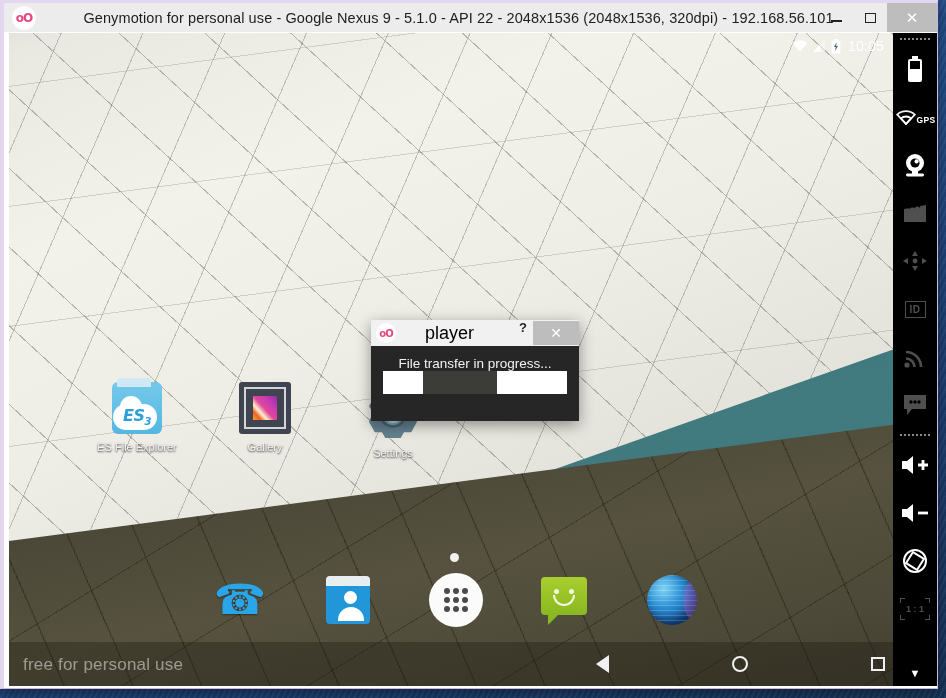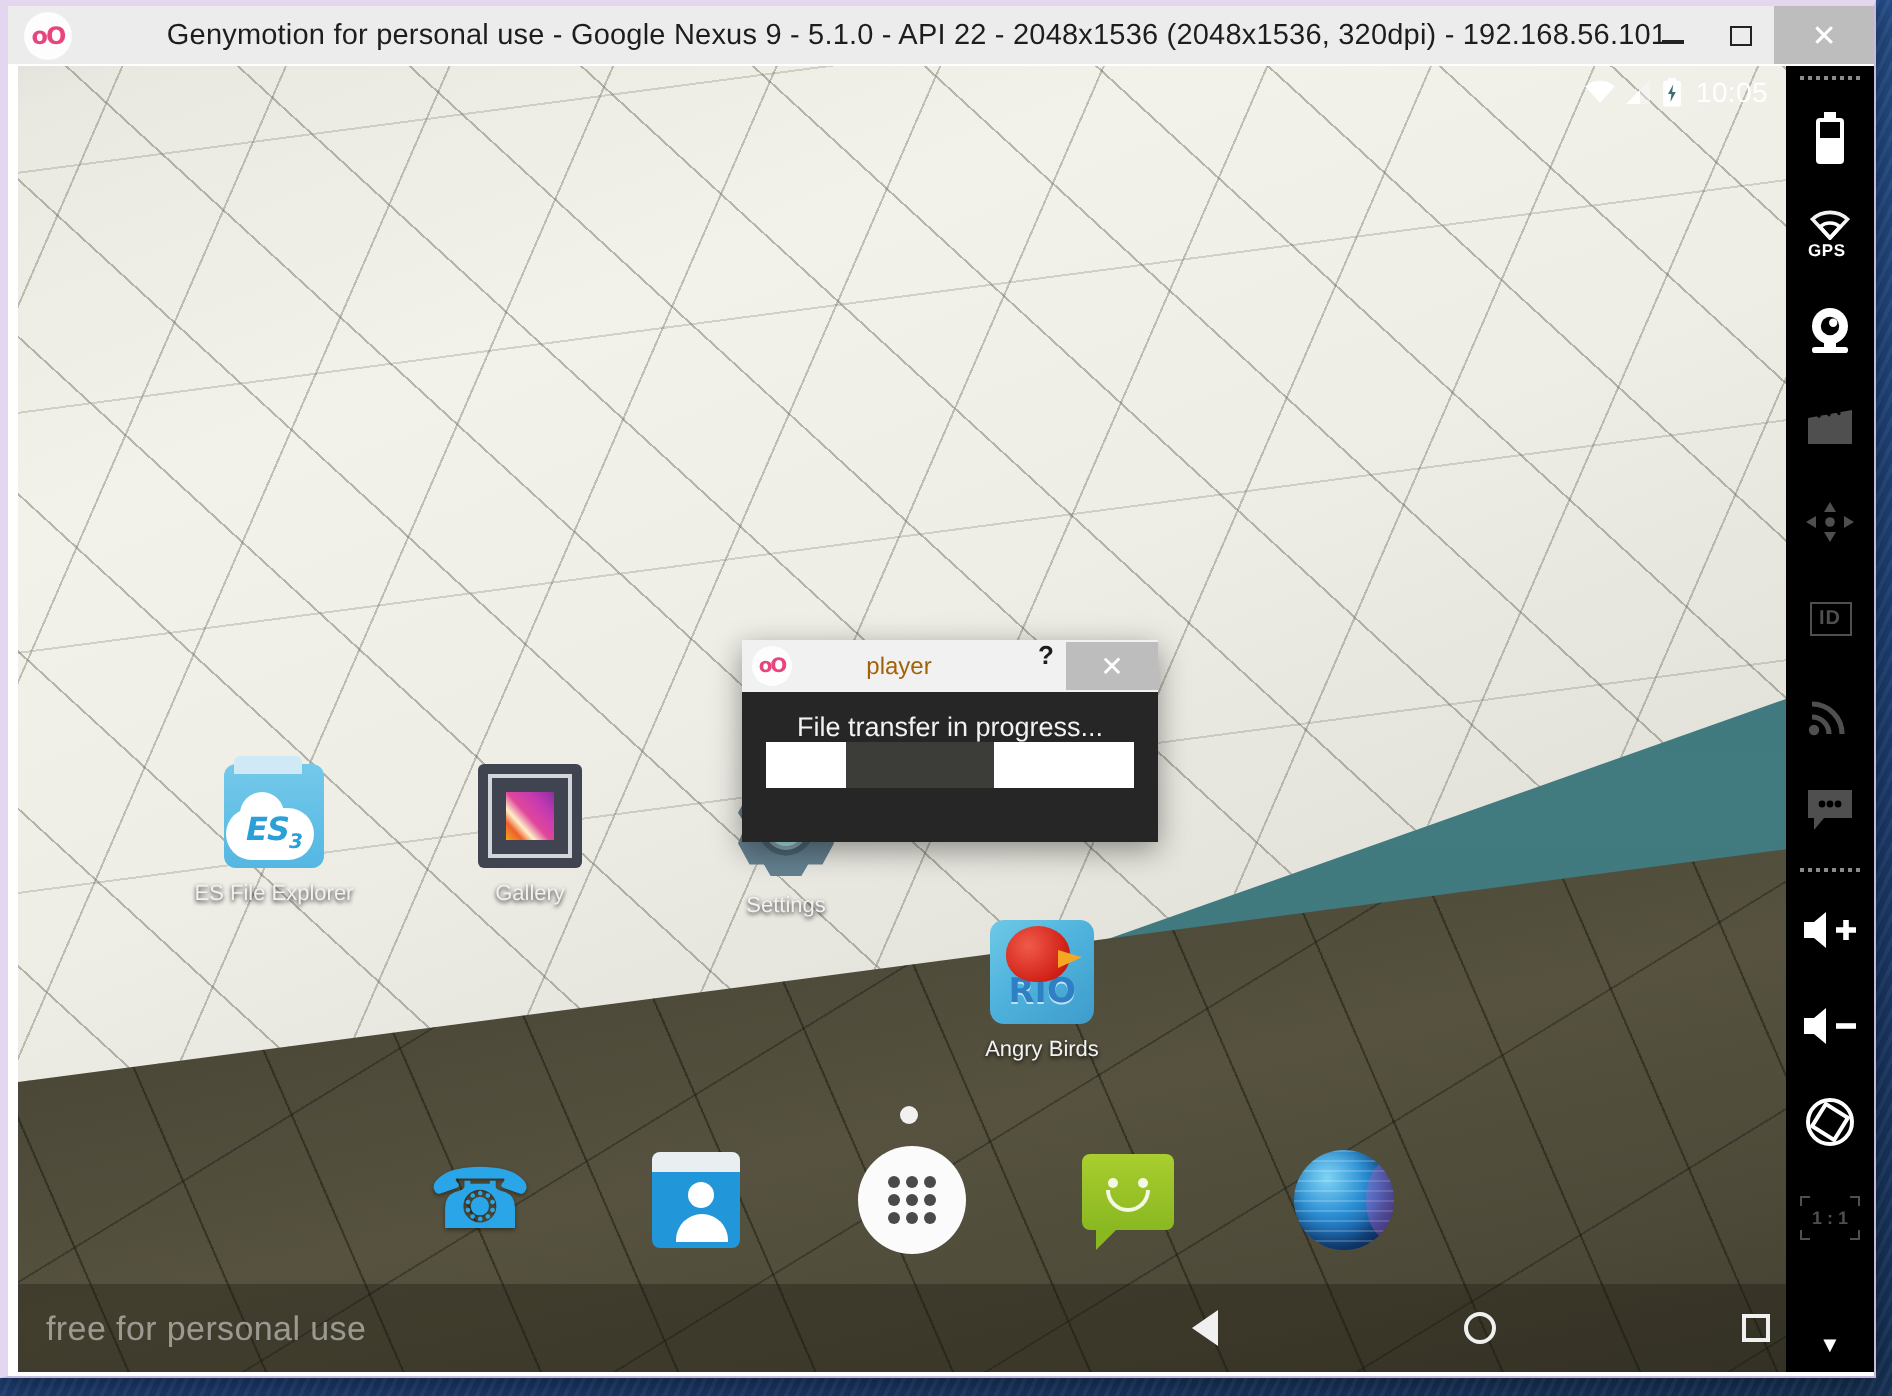--- a/index.html
+++ b/index.html
@@ -245,21 +245,21 @@
     position:absolute; right:0; top:30px; width:44px; height:653px;
     background:#000; display:flex; flex-direction:column; align-items:center;
   }
   .sb-sep { width:30px; height:0; border-top:2px dotted #8a8a8a; margin:5px 0; flex:0 0 auto; }
   .sb-item {
     width:44px; height:48px; display:flex; align-items:center; justify-content:center;
     color:#ffffff; flex:0 0 auto;
   }
   .sb-item.dim { color:#4f4f4f; }
   .sb-item svg { display:block; }
-  .sb-gps { display:flex; flex-direction:column; align-items:flex-start; line-height:1; }
+  .sb-gps { display:flex; flex-direction:row; align-items:flex-end; line-height:1; }
   .sb-gps span { font-size:8.5px; font-weight:bold; letter-spacing:.3px; margin-top:1px; }
   .sb-id {
     width:21px; height:17px; border:1.6px solid currentColor;
     display:flex; align-items:center; justify-content:center;
     font-size:10px; font-weight:bold; letter-spacing:.5px;
   }
   .sb-ratio { position:relative; width:30px; height:24px; font-size:9px; font-weight:bold;
               display:flex; align-items:center; justify-content:center; }
   .sb-ratio .c { position:absolute; width:5px; height:5px; border:1.4px solid currentColor; }
   .sb-ratio .c.tl { left:0; top:1px; border-right:none; border-bottom:none; }
@@ -273,21 +273,21 @@
   #transfer-dialog {
     position:absolute; left:362px; top:287px; width:208px; height:101px;
     box-shadow:0 4px 14px rgba(0,0,0,.4);
   }
   #dlg-titlebar {
     position:relative; height:26px; background:#f1f1f1;
     display:flex; align-items:center;
   }
   #dlg-titlebar .gm-logo { width:20px; height:20px; margin-left:5px; font-size:10px; }
   #dlg-title {
-    flex:1 1 auto; text-align:center; font-size:12px; color:#a16207;
+    flex:1 1 auto; text-align:center; font-size:18px; color:#000000;
     padding-right:10px;
   }
   #dlg-help {
     width:20px; text-align:center; font-size:13px; font-weight:bold; color:#1d1d1d;
     align-self:flex-start; line-height:15px;
   }
   #dlg-close {
     width:46px; height:24px; background:#bdbdbd; color:#fff; font-size:14px;
     display:flex; align-items:center; justify-content:center;
   }
@@ -374,30 +374,20 @@
         <div class="glyph">
           <div class="gal-frame">
               <div class="gal-inner">
                 <div class="gal-photo"></div>
               </div>
             </div>
         </div>
         <div class="label">Gallery</div>
       </div>
 
-      <div class="app-icon" style="left:466px; top:425px;">
-        <div class="glyph">
-          <div class="ab-tile">
-            <div class="ab-rio">RIO</div>
-          </div>
-          <div class="ab-bird"></div>
-            <div class="ab-beak"></div>
-        </div>
-        <div class="label">Angry Birds</div>
-      </div>
 
       <div id="page-dot"></div>
 
       <div id="dock">
         <div class="dock-item" style="left:203px; top:4px;">
           <div class="phone-ico">☎</div>
         </div>
         <div class="dock-item" style="left:311px; top:4px;">
           <div class="contacts-ico">
             <div class="contacts-head"></div>

